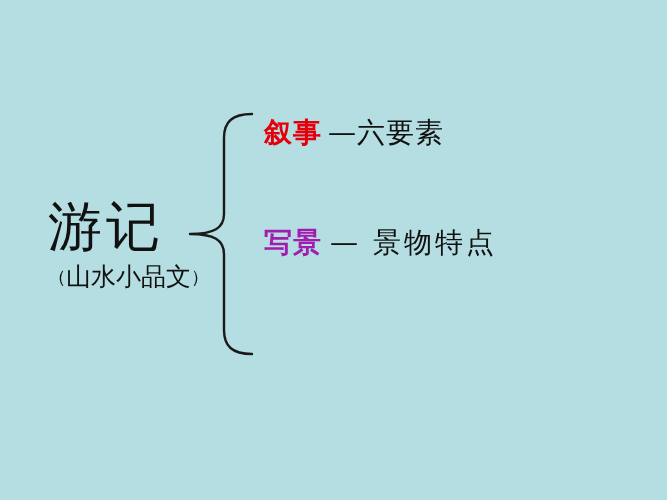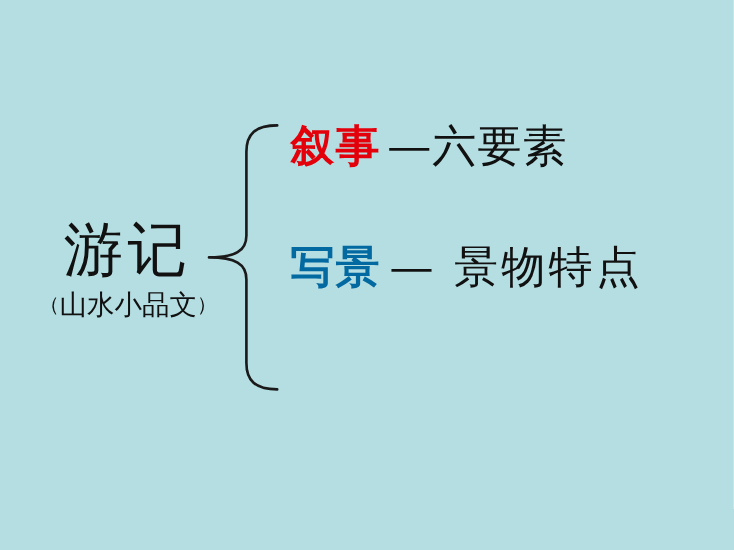--- a/index.html
+++ b/index.html
@@ -17,24 +17,23 @@
     position: relative;
     width: 667px;
     height: 500px;
     background: #b5dee2;
     overflow: hidden;
   }
 
   
   #topic-block {
     position: absolute;
-    left: 36px;
+    left: 48px;
     top: 196px;
     width: 160px;
-    text-align: center;
   }
   #topic-title {
     font-family: "DejaVu Serif", "Liberation Serif", serif;
     font-size: 54px;
     line-height: 62px;
     color: #111111;
     letter-spacing: 4px;
     white-space: nowrap;
   }
   #topic-subtitle {
@@ -63,34 +62,34 @@
     width: 76px;
     height: 252px;
   }
 
   
   .branch-row {
     position: absolute;
     left: 264px;
     white-space: nowrap;
     font-family: "DejaVu Serif", "Liberation Serif", serif;
-    font-size: 40px;
+    font-size: 28px;
     line-height: 42px;
     color: #111111;
   }
   #branch-row-0 { top: 112px; }
   #branch-row-1 { top: 222px; }
   #branch-row-2 { top: 330px; }
 
   .branch-key {
     font-weight: bold;
     letter-spacing: 1px;
   }
   .branch-key.accent-red  { color: #e3000b; }
-  .branch-key.accent-blue { color: #0369a1; }
+  .branch-key.accent-blue { color: #a21caf; }
 
   .branch-value {
     color: #111111;
     letter-spacing: 1px;
   }
   #branch-row-0 .branch-value { margin-left: 6px; }
   #branch-row-1 .branch-value { margin-left: 8px; letter-spacing: 3px; text-align: right; }
   #branch-row-2 .branch-value { margin-left: 4px; }
 </style>
 </head>

